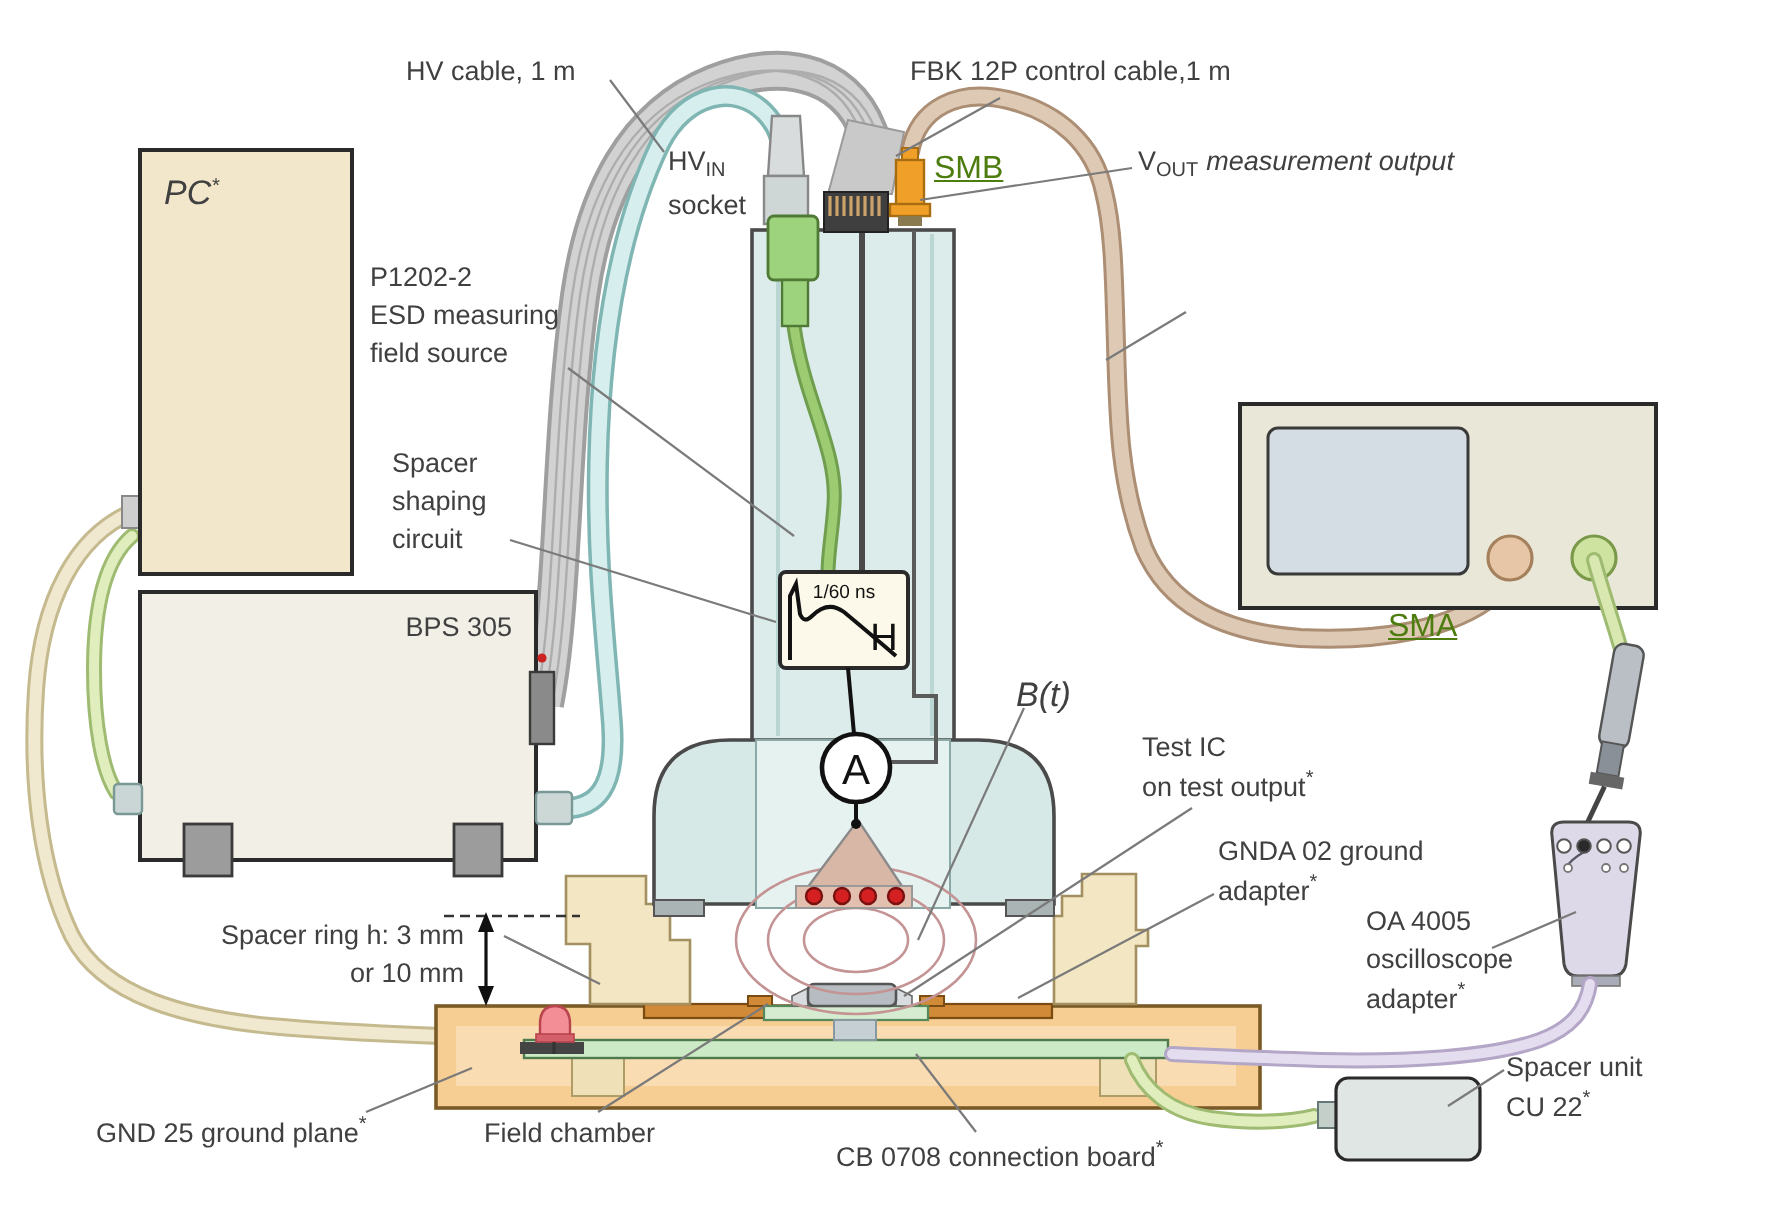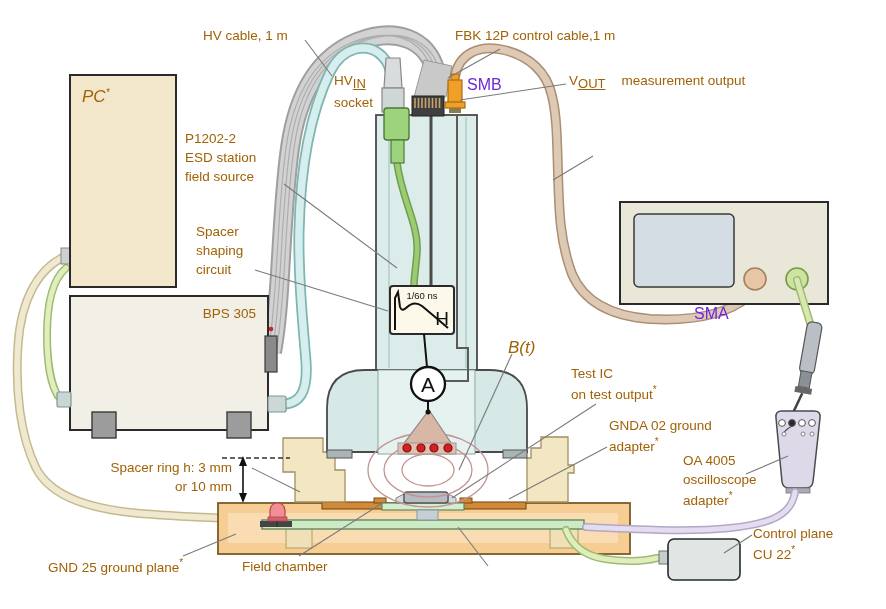--- a/index.html
+++ b/index.html
@@ -1,26 +1,26 @@
 <!DOCTYPE html>
 <html><head>
 <meta charset="utf-8">
 <style>
   html,body{margin:0;padding:0;background:#ffffff;}
   #stage{position:relative;width:886px;height:609px;background:#fff;overflow:hidden;
          font-family:"Liberation Sans",sans-serif;color:#1a1a1a;}
   #art{position:absolute;left:0;top:0;z-index:0;}
-  .label{position:absolute;z-index:2;font-size:13.5px;line-height:1.42;white-space:nowrap;color:#a16207;}
+  .label{position:absolute;z-index:2;font-size:13.5px;line-height:1.42;white-space:nowrap;color:#404040;}
   .label.big{font-size:17px;font-style:italic;}
   .label.med{font-size:16px;line-height:1.32;}
-  .label.gray{color:#6d28d9;font-size:16px;}
+  .label.gray{color:#4d7c0f;font-size:16px;text-decoration:underline;}
   .label.right{text-align:right;}
-  .label sub{font-size:13px;vertical-align:-3px;text-decoration:underline;}
+  .label sub{font-size:10px;vertical-align:-3px;}
   .label sup{font-size:10px;vertical-align:6px;}
-  .sp{margin-left:16px;}
+  .sp{margin-left:4px;font-style:italic;}
   svg text{font-family:"Liberation Sans",sans-serif;fill:#111;}
 </style>
 </head>
 <body>
 
 <div id="stage">
 
 <svg id="art" width="886" height="609" viewBox="0 0 886 609">
 
   <g fill="none" stroke-linecap="round">
@@ -243,21 +243,21 @@
 <div class="label" style="left:595px;top:125px">
 </div>
 
 <div class="label" style="left:334px;top:71px">
   <div><span>HV</span><sub>IN</sub></div>
   <div>socket</div>
 </div>
 
 <div class="label" style="left:185px;top:129px">
   <div>P1202-2</div>
-  <div>ESD station</div>
+  <div>ESD measuring</div>
   <div>field source</div>
 </div>
 
 <div class="label" style="left:196px;top:222px">
   <div>Spacer</div>
   <div>shaping</div>
   <div>circuit</div>
 </div>
 
 <div class="label big" style="left:82px;top:85px"><span>PC</span><sup>*</sup></div>
@@ -281,27 +281,28 @@
   <div><span>adapter</span><sup>*</sup></div>
 </div>
 
 <div class="label" style="left:683px;top:451px">
   <div>OA 4005</div>
   <div>oscilloscope</div>
   <div><span>adapter</span><sup>*</sup></div>
 </div>
 
 <div class="label" style="left:753px;top:524px">
-  <div>Control plane</div>
+  <div>Spacer unit</div>
   <div><span>CU 22</span><sup>*</sup></div>
 </div>
 
 <div class="label right" style="left:84px;top:458px;width:148px">
   <div>Spacer ring h:  3 mm</div>
   <div>or 10 mm</div>
 </div>
 
 <div class="label" style="left:48px;top:556px"><span>GND 25 ground plane</span><sup>*</sup></div>
 
 <div class="label" style="left:242px;top:557px">Field chamber</div>
 
+<div class="label" style="left:418px;top:568px"><span>CB 0708 connection board</span><sup>*</sup></div>
 
 </div>
 
 </body></html>

